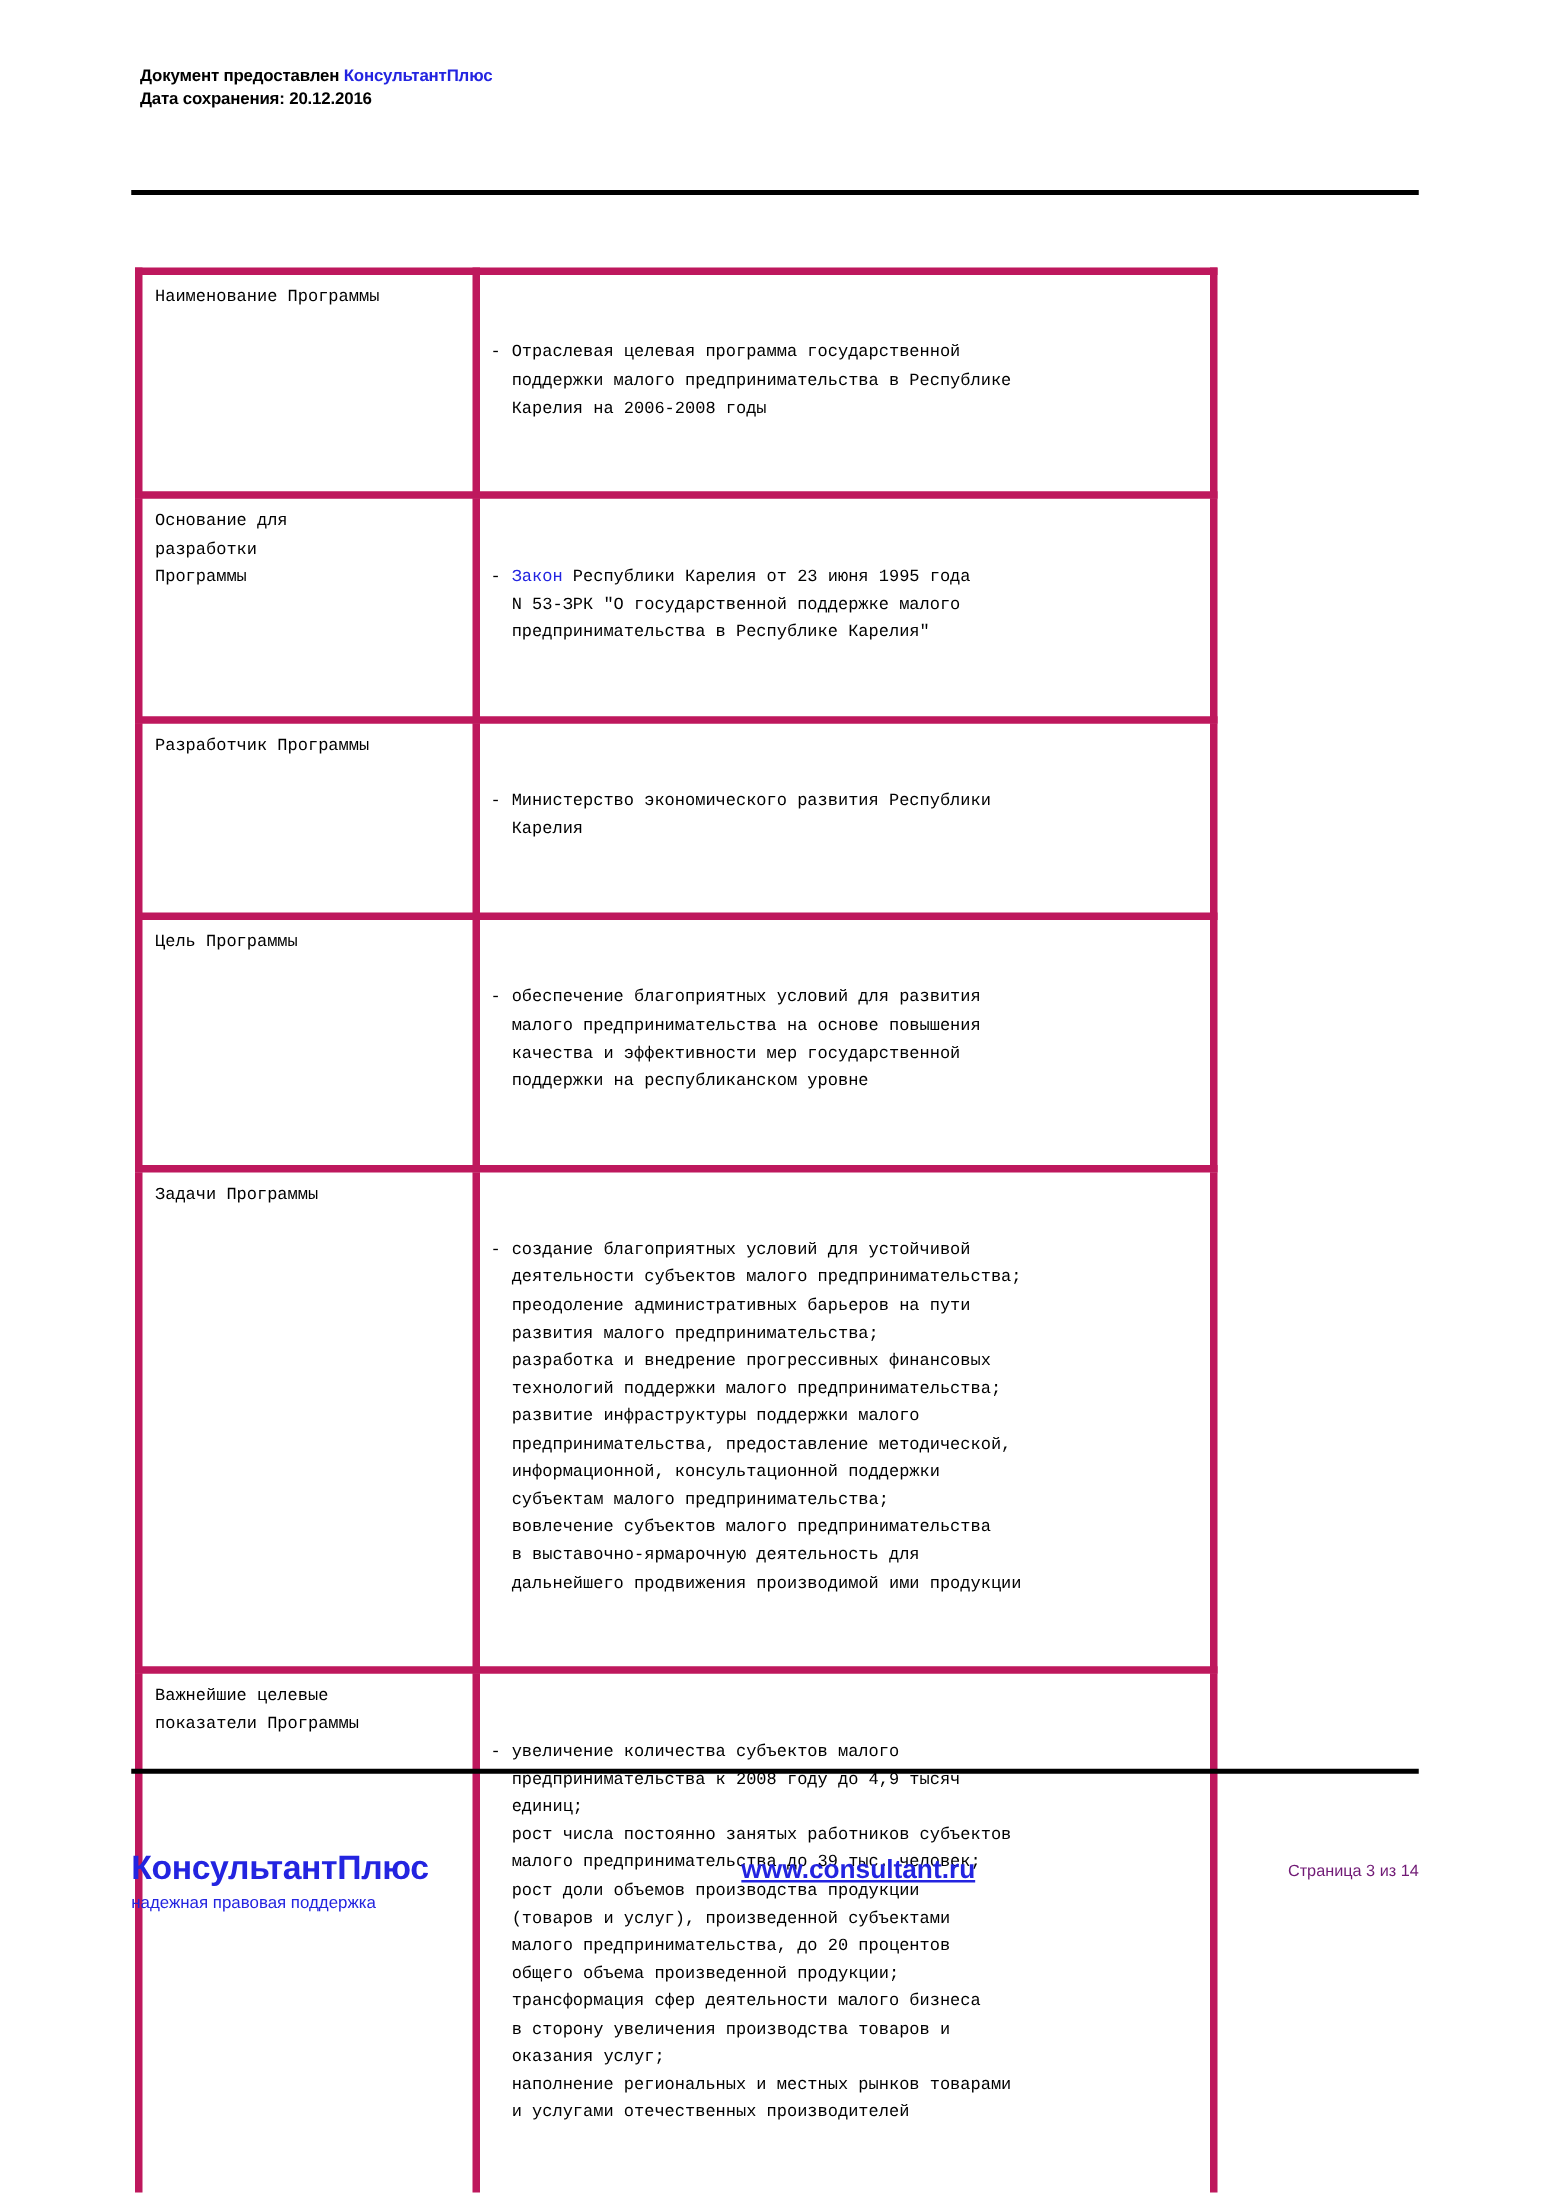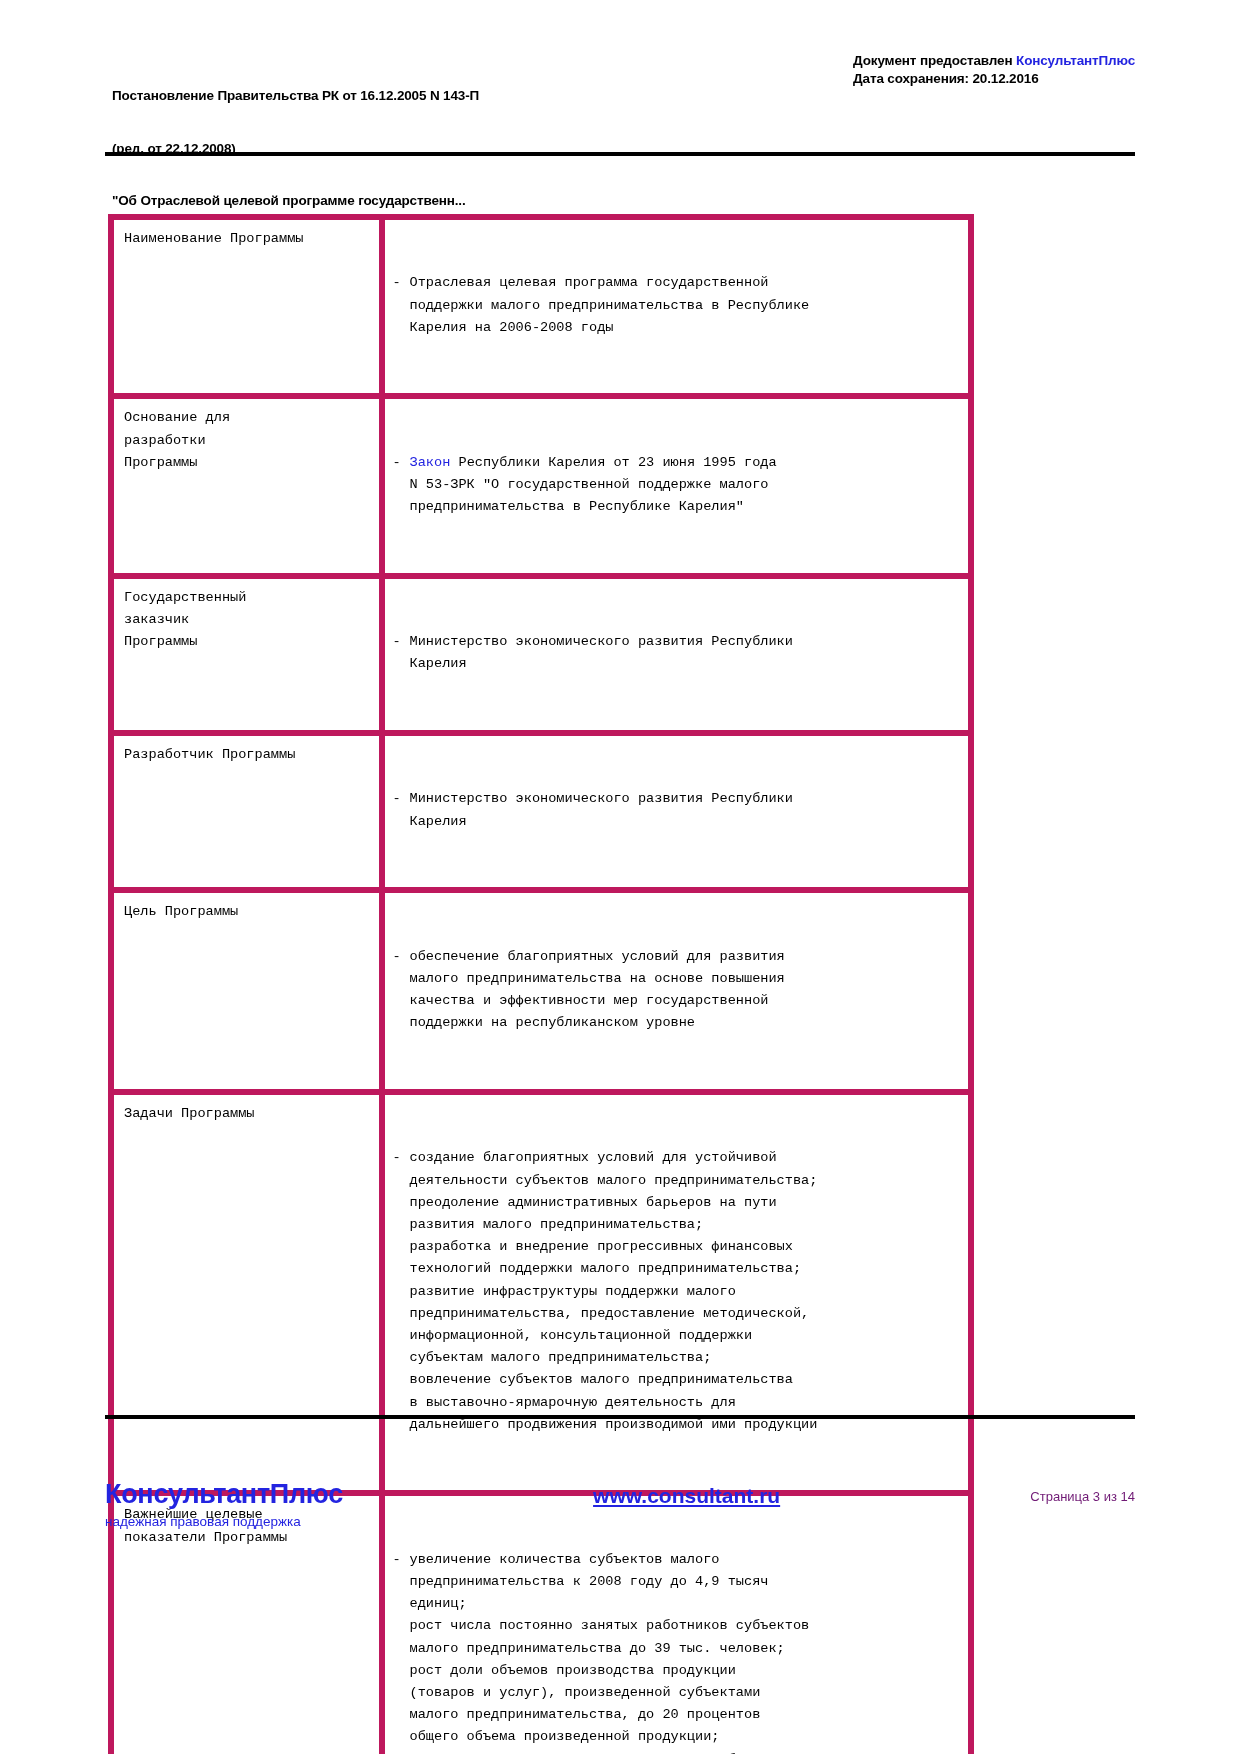--- a/index.html
+++ b/index.html
@@ -136,25 +136,20 @@
     margin-top: 9px;
   }
 </style>
 </head>
 <body>
 
 <div class="page">
 
   <div class="page-header">
 
-    <div class="header-left">
-      <div>Постановление Правительства РК от 16.12.2005 N 143-П</div>
-      <div>(ред. от 22.12.2008)</div>
-      <div>"Об Отраслевой целевой программе государственн...</div>
-    </div>
 
     <div class="header-right">
       <div><span>Документ предоставлен </span><span class="brand-link">КонсультантПлюс</span></div>
       <div>Дата сохранения: 20.12.2016</div>
     </div>
 
   </div>
 
   <div class="rule-top"></div>
 
@@ -180,32 +175,20 @@
         <td class="col-value">
           <div class="val-wrap">
             <span class="dash">-</span>
             <span class="val-text"><span class="doc-link">Закон</span><span> Республики Карелия от 23 июня 1995 года
 N 53-ЗРК "О государственной поддержке малого
 предпринимательства в Республике Карелия"</span></span>
           </div>
         </td>
       </tr>
 
-      <tr>
-        <td class="col-label"><span>Государственный
-заказчик
-Программы</span></td>
-        <td class="col-value">
-          <div class="val-wrap">
-            <span class="dash">-</span>
-            <span class="val-text">Министерство экономического развития Республики
-Карелия</span>
-          </div>
-        </td>
-      </tr>
 
       <tr>
         <td class="col-label"><span>Разработчик Программы</span></td>
         <td class="col-value">
           <div class="val-wrap">
             <span class="dash">-</span>
             <span class="val-text">Министерство экономического развития Республики
 Карелия</span>
           </div>
         </td>

